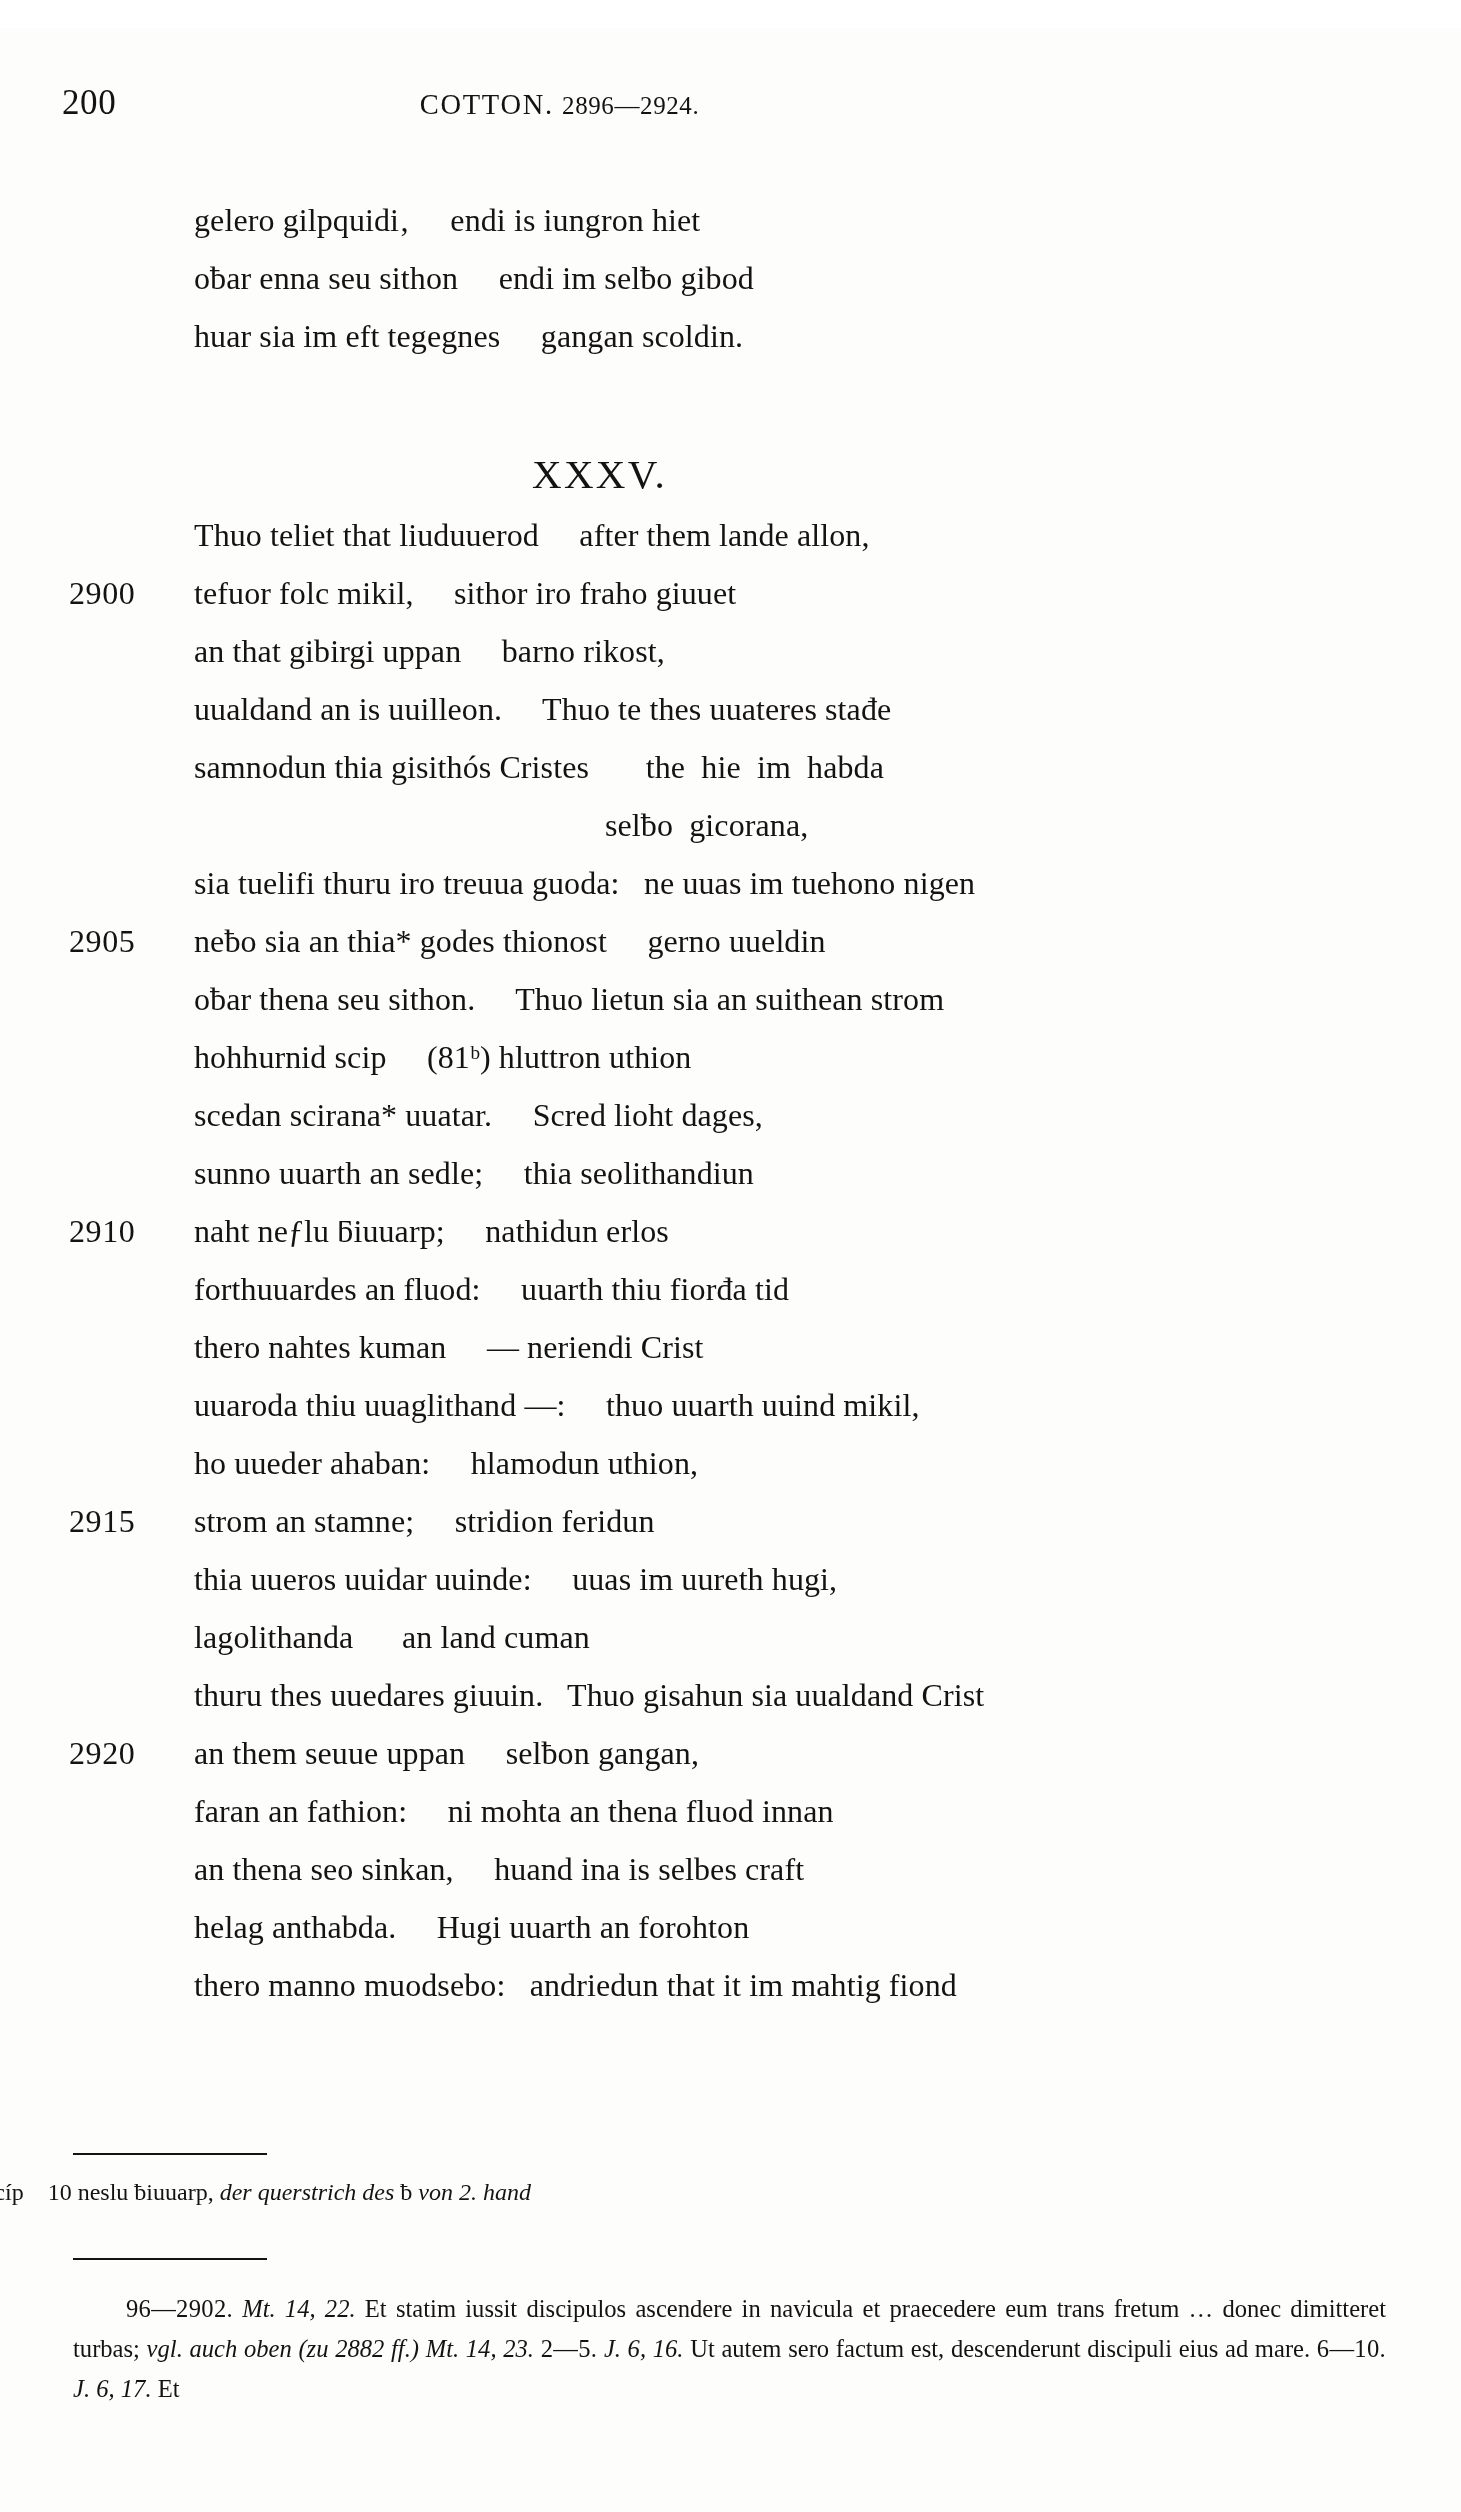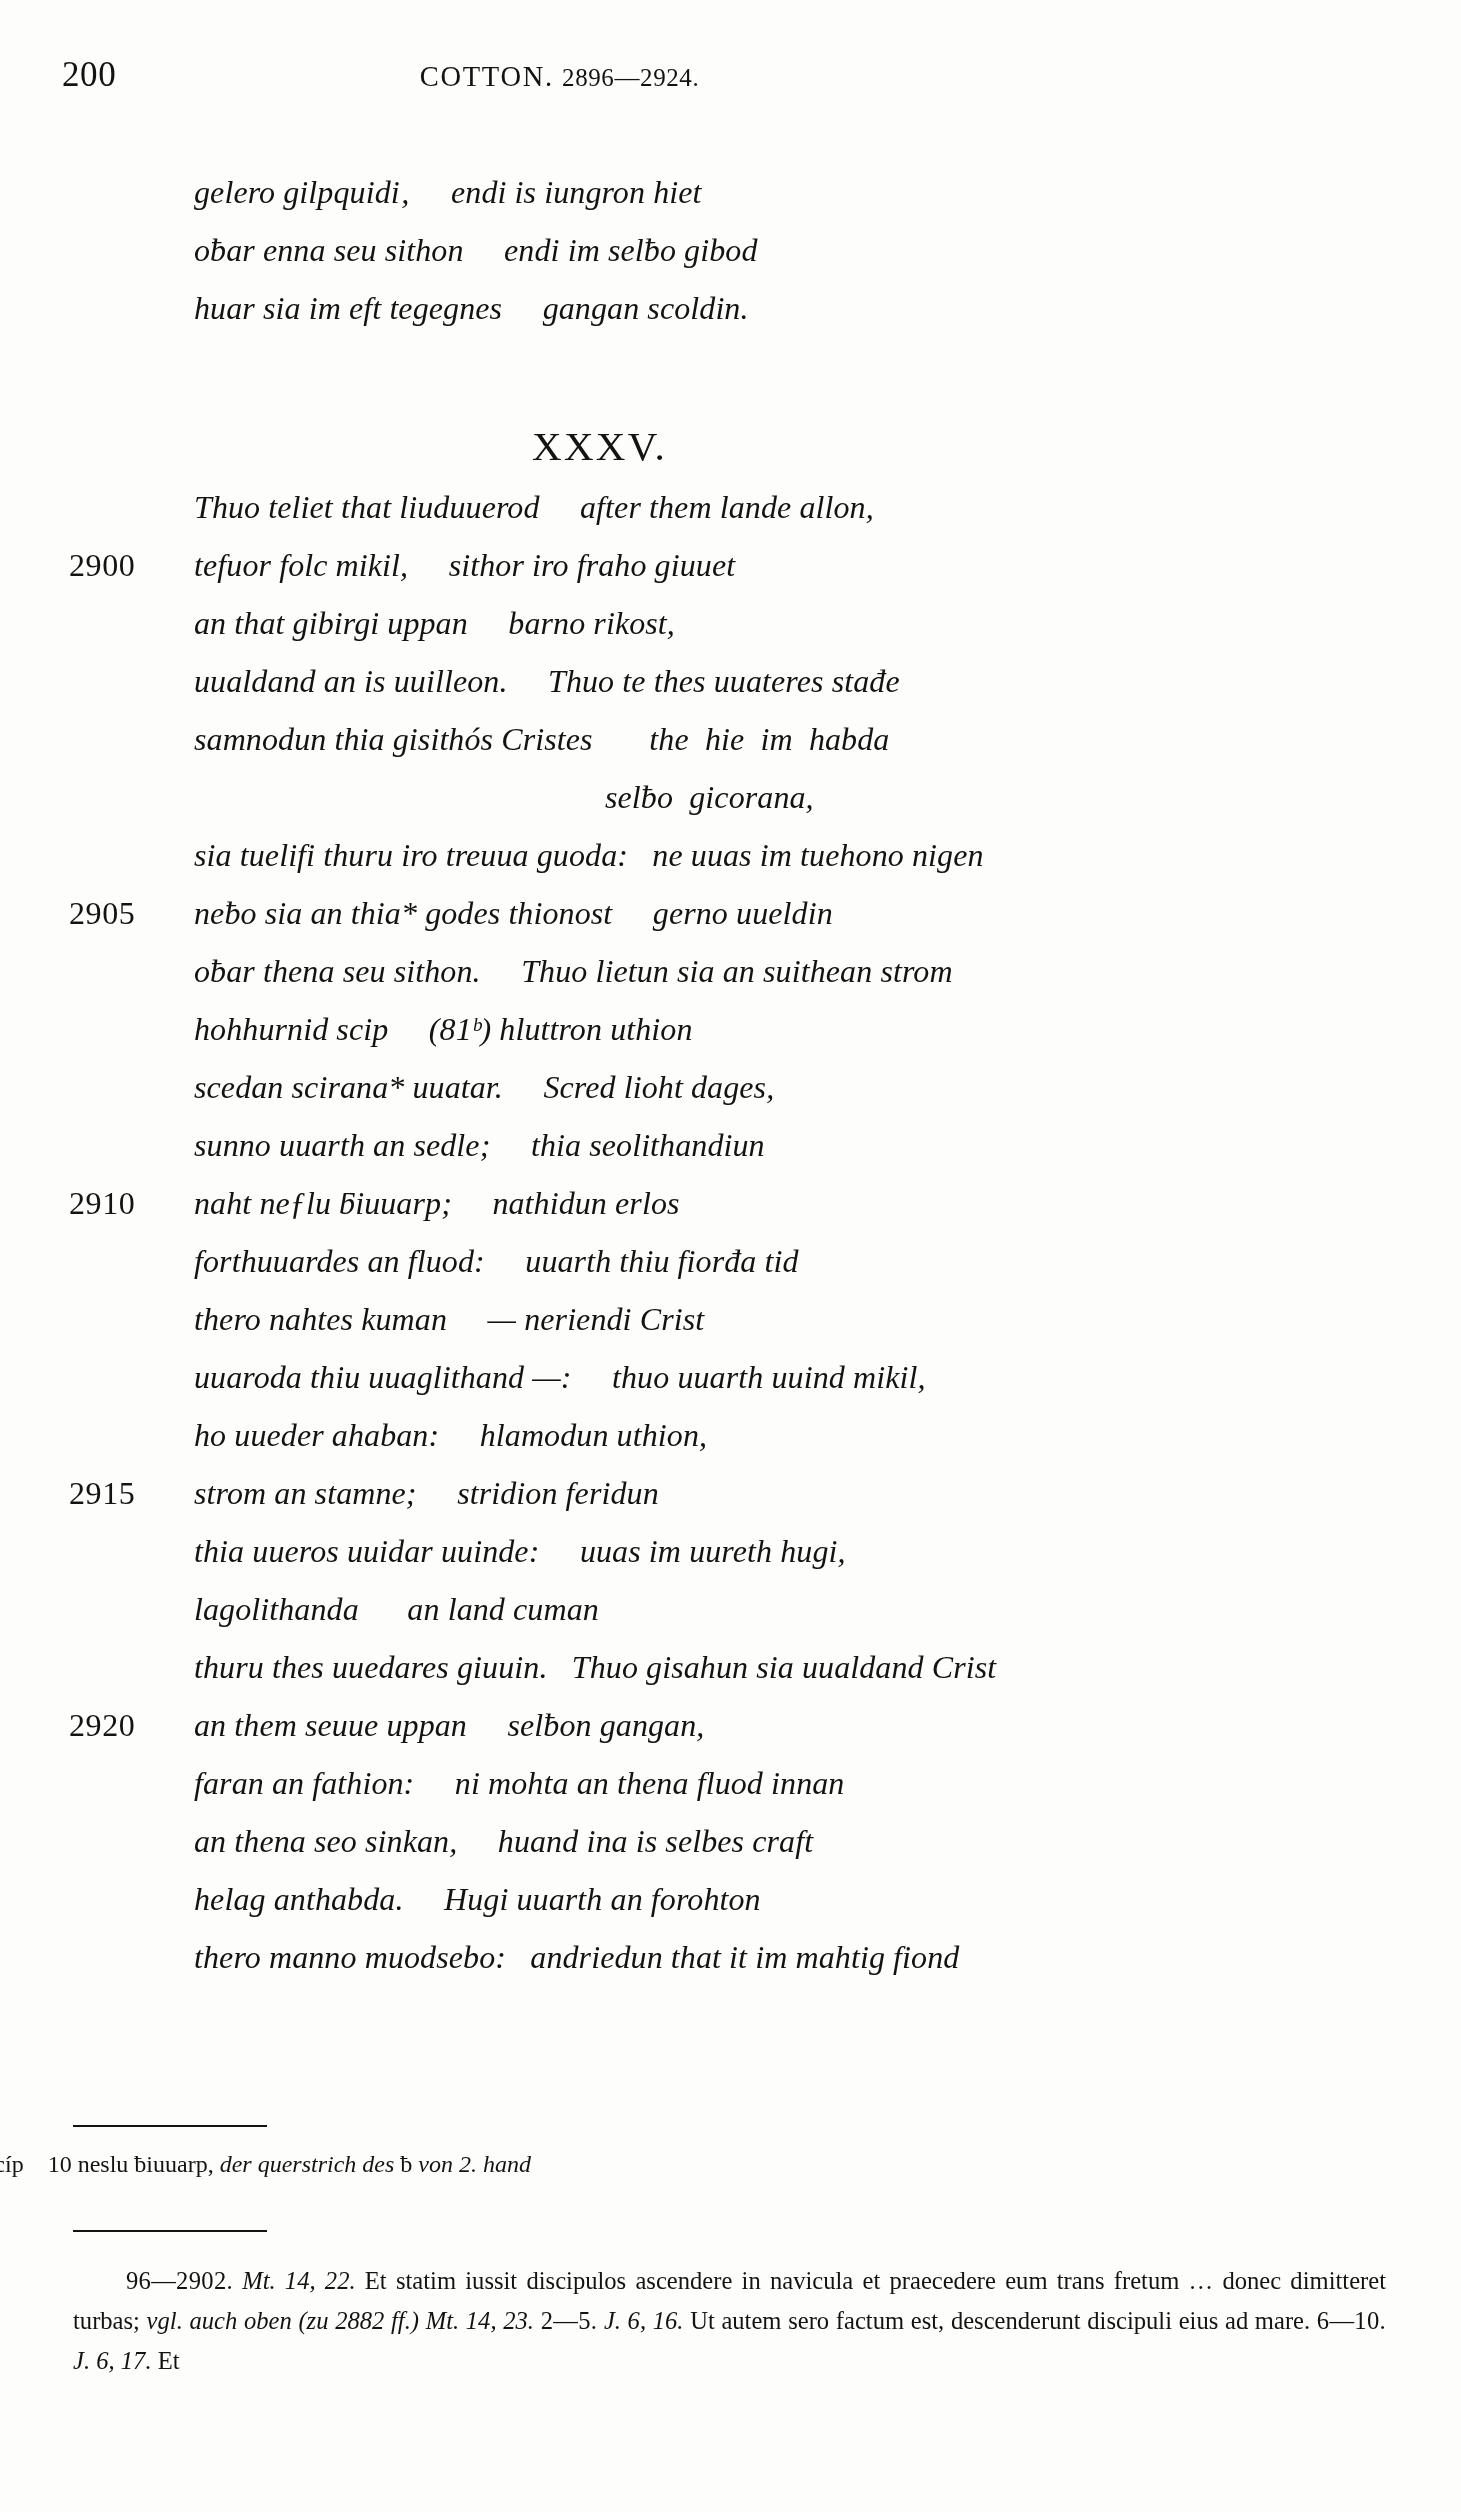--- a/index.html
+++ b/index.html
@@ -12,20 +12,21 @@
     height: 2512px;
     font-family: "Liberation Serif", "DejaVu Serif", serif;
     color: #15130f;
     position: relative;
     overflow: hidden;
   }
   .page {
     position: absolute;
     inset: 0;
     background: #fdfdfb;
+    margin-top: 28px;
   }
 
   
   .runhead {
     position: absolute;
     top: 55px;
     left: 0;
     width: 1462px;
     height: 51px;
   }
@@ -81,21 +82,20 @@
     line-height: 58px;
     letter-spacing: 0.6px;
   }
   .vtext {
     position: absolute;
     top: 0;
     left: 194px;
     font-size: 32px;
     line-height: 58px;
     letter-spacing: 0.1px;
-    font-style: italic;
   }
   .vtext.indent-strong { left: 605px; }
 
   .section-head {
     position: relative;
     height: 86px;
     text-align: center;
     font-size: 41px;
     line-height: 108px;
     letter-spacing: 2.3px;

